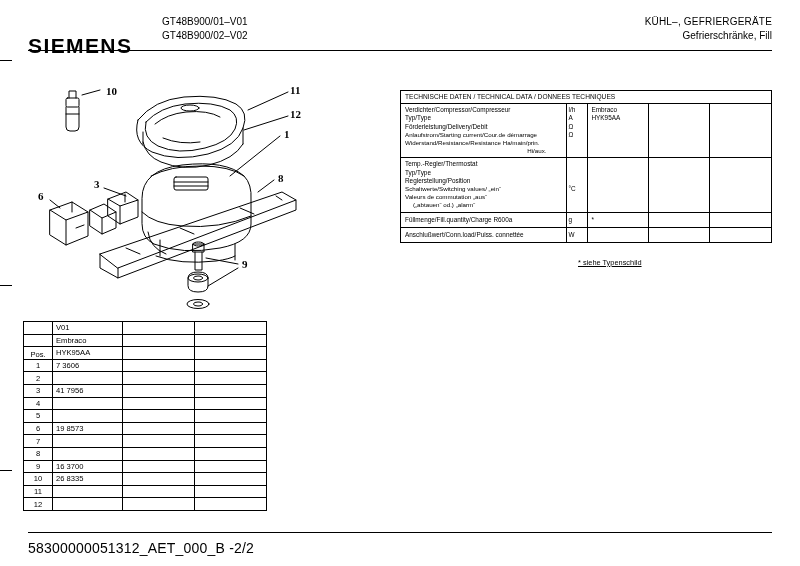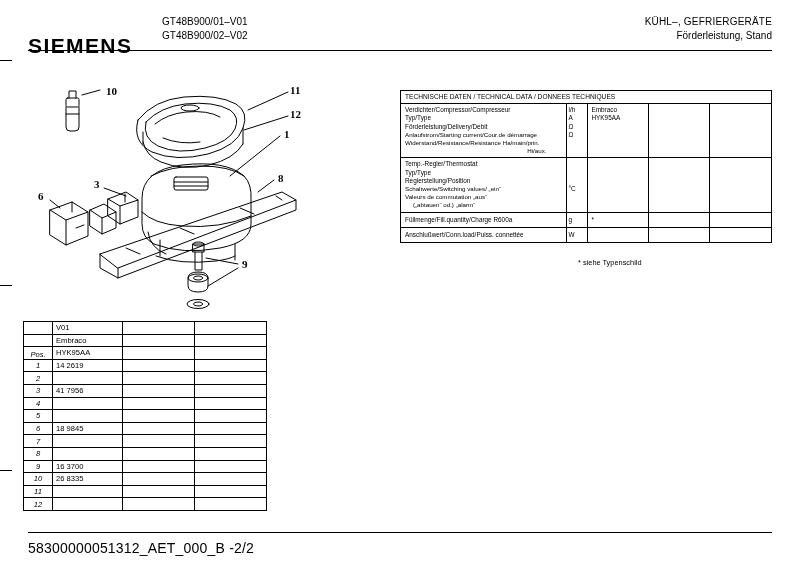--- a/index.html
+++ b/index.html
@@ -114,36 +114,37 @@
   }
   .ts-col.last { border-right: none; }
   .ts-row { white-space: nowrap; }
   .ts-row.small { font-size: 6.2px; }
   .sub { padding-left: 8px; }
 
   .typenschild {
     position: absolute;
     left: 578px; top: 258px;
     font-size: 7.4px;
+    text-decoration: underline;
   }
 
   
   .parts {
     position: absolute;
     left: 23px; top: 321px;
     border-collapse: collapse;
     font-size: 7.6px;
   }
   .parts td {
     border: 1px solid #000;
     height: 12.6px;
     padding: 0 3px;
     box-sizing: border-box;
   }
-  .parts td.c-pos { width: 29px; text-align: center; font-style: italic; }
+  .parts td.c-pos { width: 29px; text-align: center; }
   .parts td.c-a { width: 70px; }
   .parts td.c-b { width: 72px; }
   .parts td.c-c { width: 72px; }
   .parts .hdr-pos {
     text-align: center;
     vertical-align: bottom;
   }
 
   
   .drawing {
@@ -165,21 +166,21 @@
 
   <div class="brand">SIEMENS</div>
 
   <div class="model-block">
     <div>GT48B900/01–V01</div>
     <div>GT48B900/02–V02</div>
   </div>
 
   <div class="header-right">
     <div class="line1">KÜHL–, GEFRIERGERÄTE</div>
-    <div>Förderleistung, Stand</div>
+    <div>Gefrierschränke, Fill</div>
   </div>
 
   <div class="rule-top"></div>
   <div class="rule-bottom"></div>
 
   <div class="spine" style="top:60px;"></div>
   <div class="spine" style="top:285px;"></div>
   <div class="spine" style="top:470px;"></div>
 
   <div class="footer-code">58300000051312_AET_000_B  -2/2</div>
@@ -368,21 +369,21 @@
       </tr>
       <tr>
         <td class="c-pos hdr-pos">Pos.</td>
         <td class="c-a">HYK95AA</td>
         <td class="c-b"></td>
         <td class="c-c"></td>
       </tr>
 
       <tr>
         <td class="c-pos">1</td>
-        <td class="c-a">14 2619</td>
+        <td class="c-a">7 3606</td>
         <td class="c-b"></td>
         <td class="c-c"></td>
       </tr>
       <tr>
         <td class="c-pos">2</td>
         <td class="c-a"></td>
         <td class="c-b"></td>
         <td class="c-c"></td>
       </tr>
       <tr>
@@ -398,21 +399,21 @@
         <td class="c-c"></td>
       </tr>
       <tr>
         <td class="c-pos">5</td>
         <td class="c-a"></td>
         <td class="c-b"></td>
         <td class="c-c"></td>
       </tr>
       <tr>
         <td class="c-pos">6</td>
-        <td class="c-a">18 9845</td>
+        <td class="c-a">19 8573</td>
         <td class="c-b"></td>
         <td class="c-c"></td>
       </tr>
       <tr>
         <td class="c-pos">7</td>
         <td class="c-a"></td>
         <td class="c-b"></td>
         <td class="c-c"></td>
       </tr>
       <tr>

